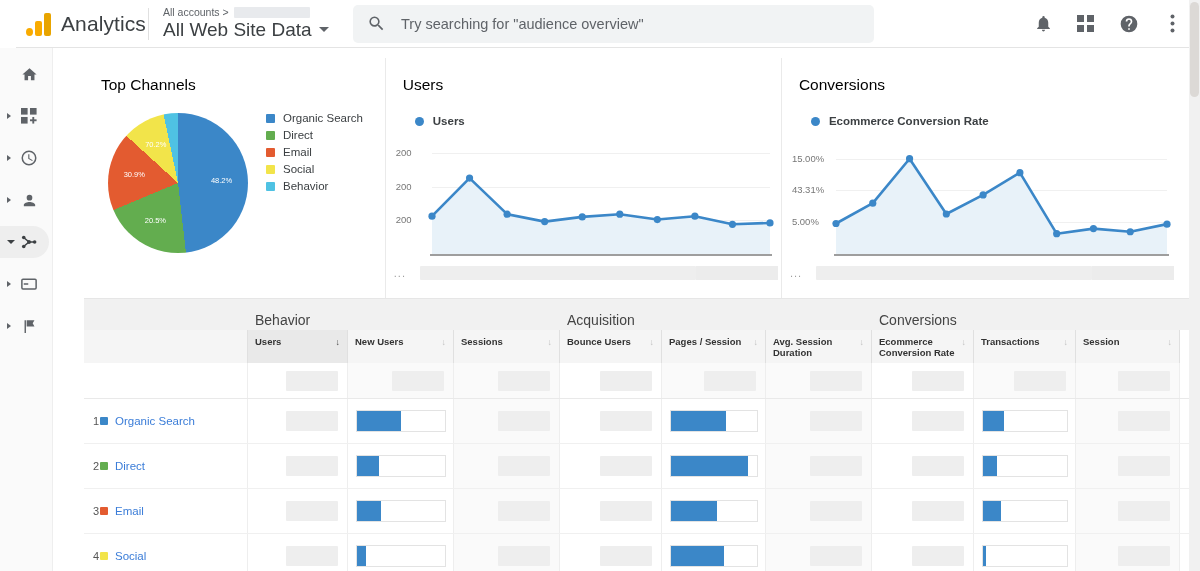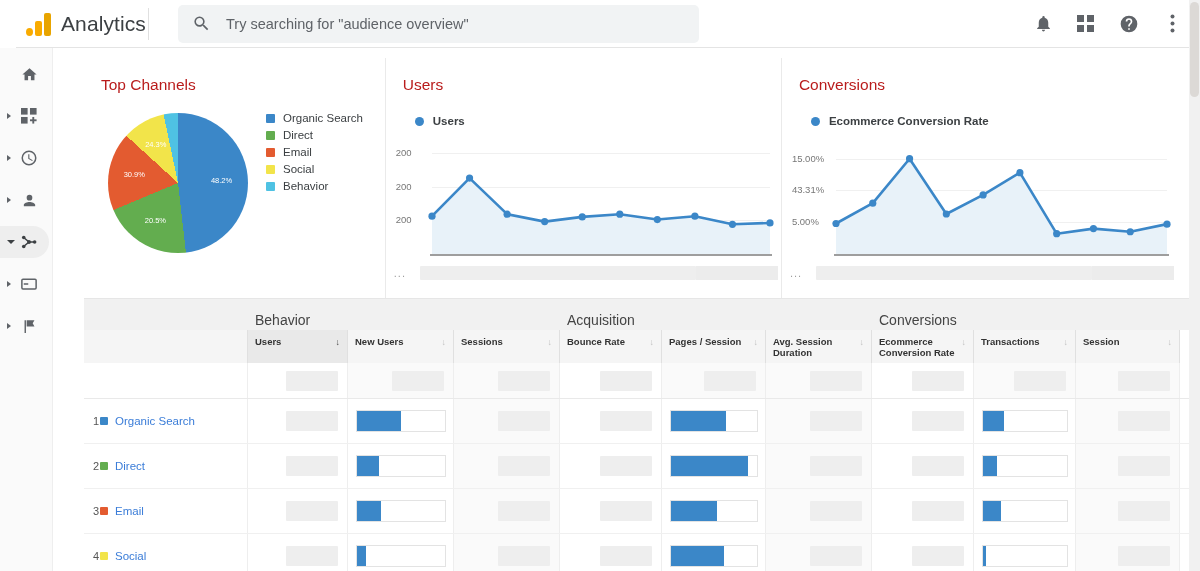--- a/index.html
+++ b/index.html
@@ -48,21 +48,21 @@
   .nav-item .arrow.down { border-left: 4px solid transparent; border-right: 4px solid transparent; border-top: 4.5px solid #3c4043; border-bottom: 0; }
   .nav-item .gicon { position: absolute; left: 19px; width: 20px; height: 20px; display: flex; align-items: center; justify-content: center; }
   .nav-item.sel { background: #eeeeee; border-radius: 0 16px 16px 0; width: 49px; }
 
   
   .cards { position: absolute; top: 48px; left: 53px; width: 1137px; height: 250px; background: #fff; padding: 10px 11px 0 31px; display: flex; }
   .card { height: 240px; position: relative; }
   .card.c1 { width: 304px; border-right: 1px solid #eaeaea; }
   .card.c2 { width: 399px; border-right: 1px solid #eaeaea; }
   .card.c3 { width: 400px; }
-  .card-title { font-size: 15.5px; color: #b91c1c; padding: 18px 0 0 17px; }
+  .card-title { font-size: 15.5px; color: #000000; padding: 18px 0 0 17px; }
 
   
   .pie-area { position: absolute; top: 48px; left: 12px; width: 283px; height: 170px; }
   .pie { position: absolute; left: 12px; top: 7px; width: 140px; height: 140px; border-radius: 50%; }
   .pie-lbl { position: absolute; font-size: 7.5px; color: #fff; }
   .legend { position: absolute; left: 170px; top: 4px; }
   .legend-row { display: flex; align-items: center; height: 16.5px; margin-bottom: 0.5px; }
   .legend-sw { width: 9px; height: 9px; border-radius: 1px; margin-right: 8px; flex: 0 0 auto; }
   .legend-tx { font-size: 11.5px; color: #3c4043; }
 
@@ -116,20 +116,30 @@
     <div class="logo-wrap">
       <div class="ga-logo">
         <i class="b1"></i>
           <i class="b2"></i>
           <i class="b3"></i>
       </div>
       <div class="brand">Analytics</div>
     </div>
     <div class="hdr-div"></div>
 
+    <div class="acct">
+      <div class="acct-top">
+        <span>All accounts &gt;</span>
+        <span class="redact"></span>
+      </div>
+      <div class="acct-name">
+        <span>All Web Site Data</span>
+        <span class="caret-dn"></span>
+      </div>
+    </div>
 
     <div class="search">
       <svg width="19" height="19" viewBox="0 0 24 24">
         <path fill="#5f6368" d="M15.5 14h-.79l-.28-.27A6.47 6.47 0 0016 9.5 6.5 6.5 0 109.5 16c1.61 0 3.09-.59 4.23-1.57l.27.28v.79l5 4.99L20.49 19l-4.99-5zm-6 0C7.01 14 5 11.99 5 9.5S7.01 5 9.5 5 14 7.01 14 9.5 11.99 14 9.5 14z"></path>
       </svg>
       <span class="search-ph">Try searching for "audience overview"</span>
     </div>
 
     <div class="hdr-icons">
       <div class="ic">
@@ -251,21 +261,21 @@
               <span class="legend-tx">Social</span>
             </div>
             <div class="legend-row">
               <span class="legend-sw" style="background:#4fc2e3"></span>
               <span class="legend-tx">Behavior</span>
             </div>
           </div>
       <div class="pie-lbl" style="left: 114.93px; top: 69.5132px;">48.2%</div>
           <div class="pie-lbl" style="left: 48.7213px; top: 109.943px;">20.5%</div>
           <div class="pie-lbl" style="left: 27.6552px; top: 64.4351px;">30.9%</div>
-          <div class="pie-lbl" style="left: 49.1998px; top: 33.7802px;">24.3%</div>
+          <div class="pie-lbl" style="left: 49.1998px; top: 33.7802px;">70.2%</div>
         </div>
     </div>
 
     <div class="card c2">
       <div class="card-title">Users</div>
       <div class="legend-top">
         <span class="legend-dot"></span>
         <span>Users</span>
       </div>
       <div class="plot" id="users-plot" style="width: 382px; height: 128px;">
@@ -350,21 +360,21 @@
         </div>
         <div class="col hd" style="width: 106px;">
           <span class="lbl">New Users</span>
           <span class="sortarrow">↓</span>
         </div>
         <div class="col hd" style="width: 106px;">
           <span class="lbl">Sessions</span>
           <span class="sortarrow">↓</span>
         </div>
         <div class="col hd" style="width: 102px;">
-          <span class="lbl">Bounce Rate</span>
+          <span class="lbl">Bounce Users</span>
           <span class="sortarrow">↓</span>
         </div>
         <div class="col hd" style="width: 104px;">
           <span class="lbl">Pages / Session</span>
           <span class="sortarrow">↓</span>
         </div>
         <div class="col hd" style="width: 106px;">
           <span class="lbl">Avg. Session Duration</span>
           <span class="sortarrow">↓</span>
         </div>

